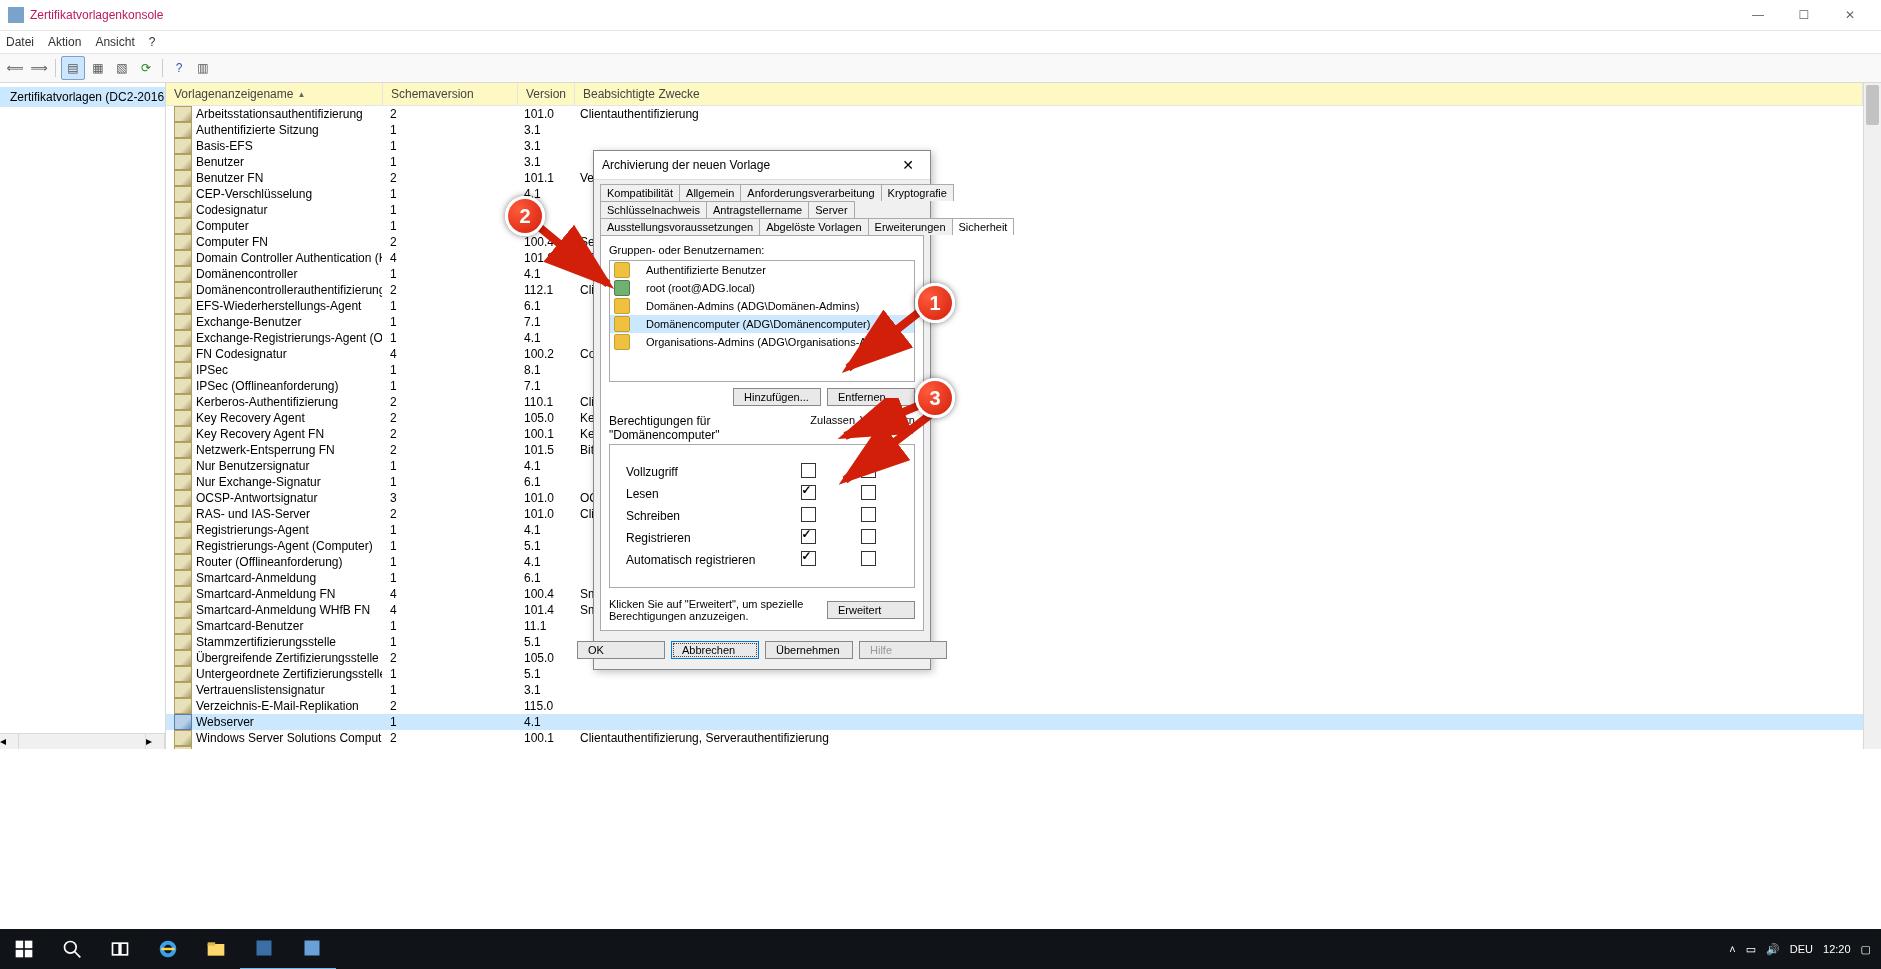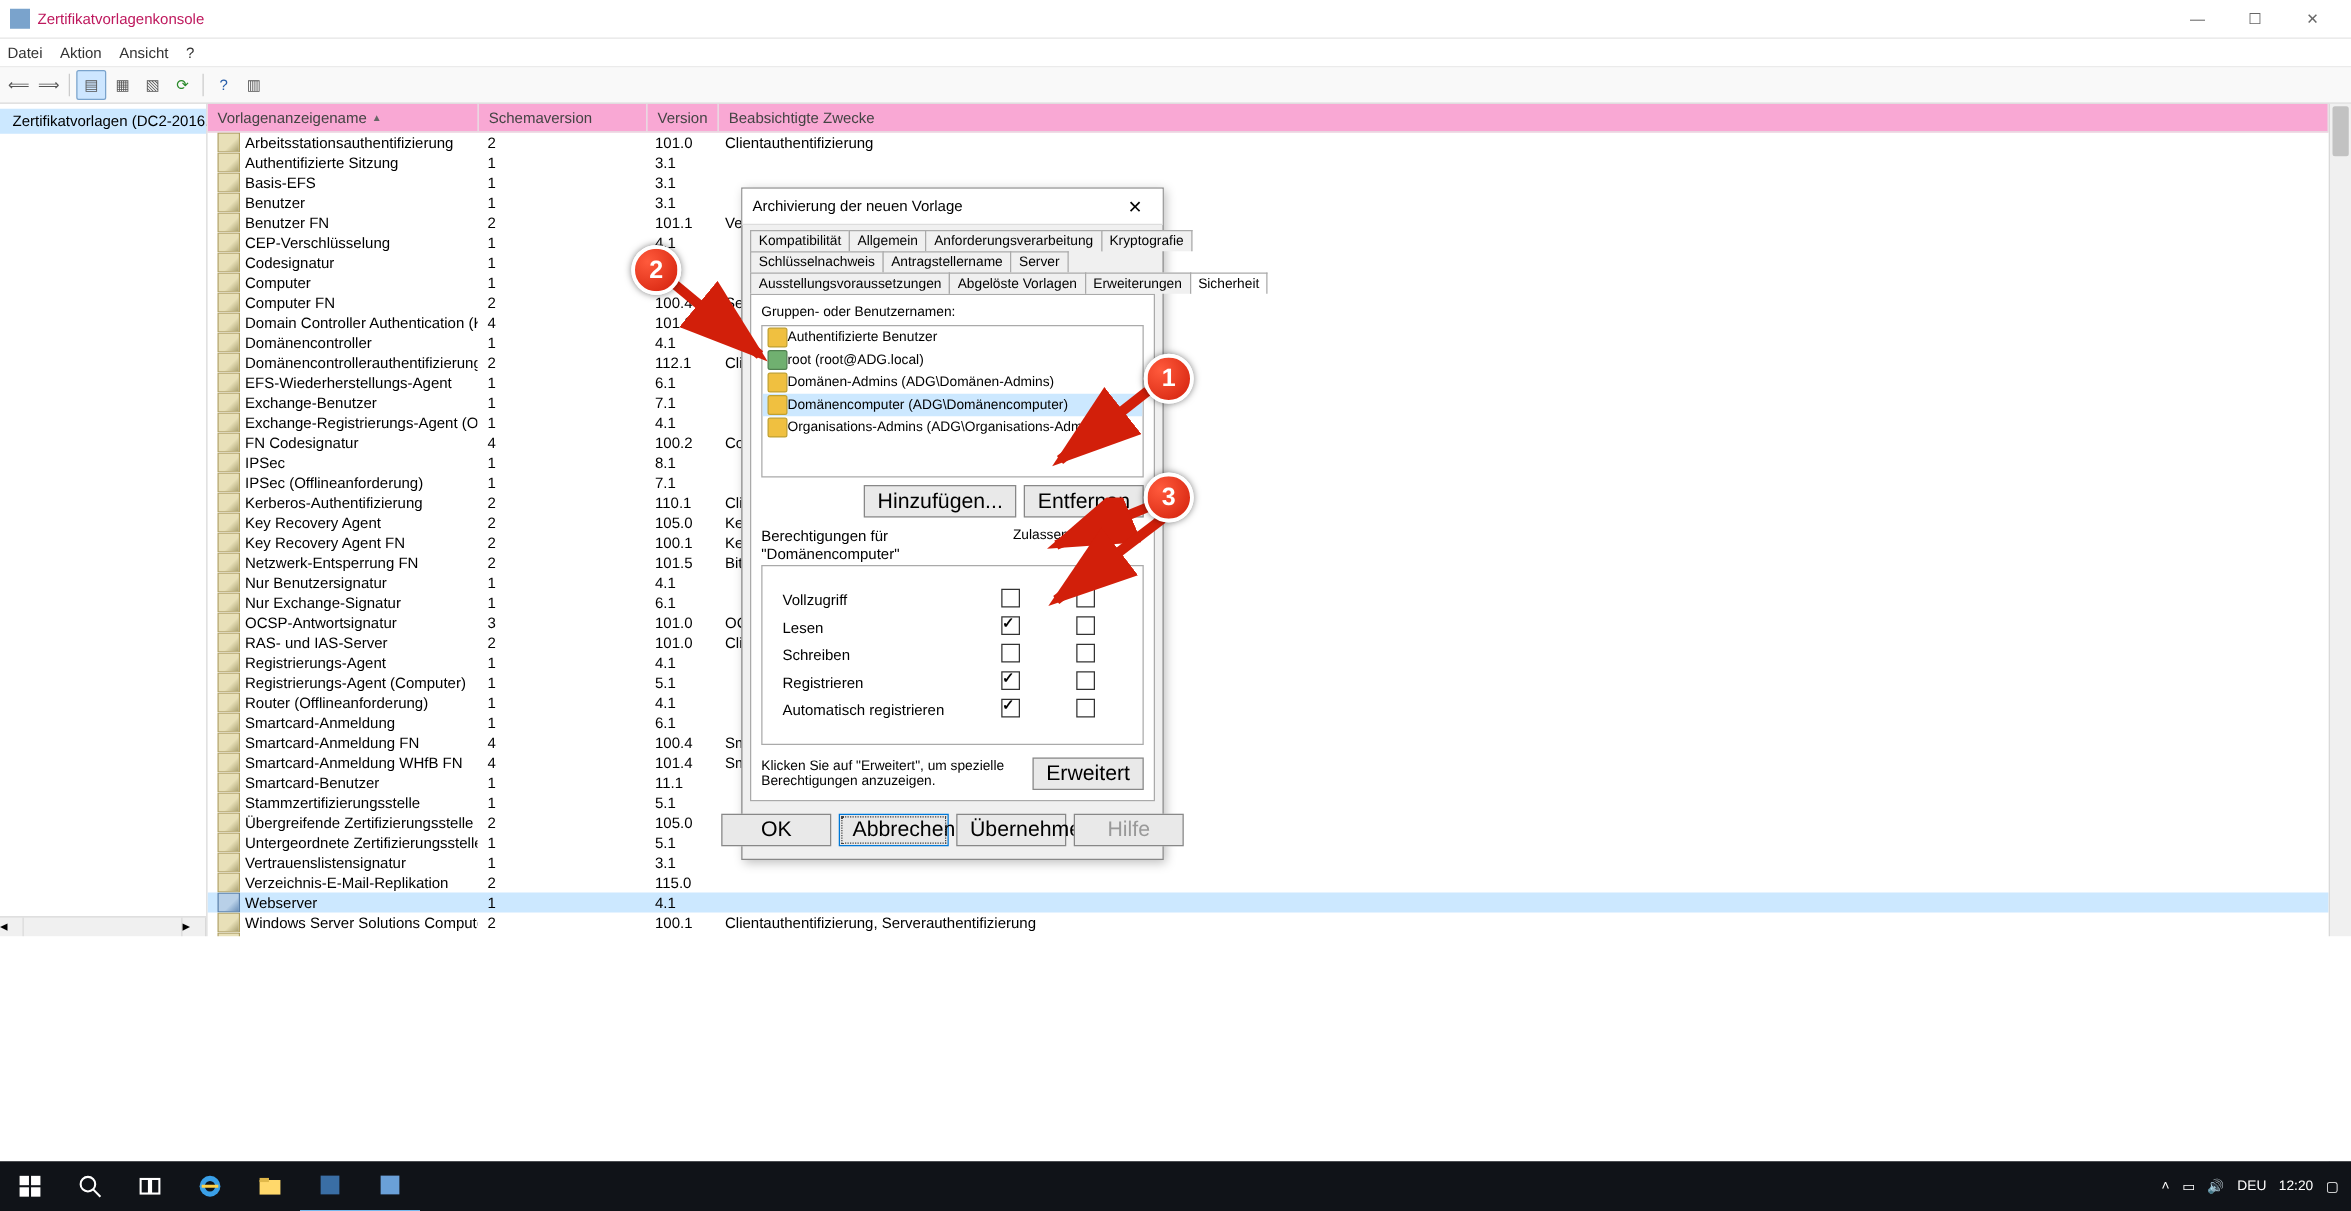--- a/index.html
+++ b/index.html
@@ -11,21 +11,21 @@
 .menubar{height:22px;display:flex;align-items:center;padding:0 6px;gap:14px;font-size:12px;color:#333;border-bottom:1px solid #e5e5e5}
 .toolbar{height:28px;display:flex;align-items:center;padding:0 4px;gap:2px;border-bottom:1px solid #d9d9d9;background:#f9f9f9}
 .toolbar .tb{width:22px;height:22px;display:flex;align-items:center;justify-content:center;color:#555;border-radius:2px}
 .toolbar .sep{width:1px;height:18px;background:#ccc;margin:0 3px}
 .body{display:flex;height:calc(100% - 30px - 22px - 28px - 40px);position:relative}
 .tree{width:165px;border-right:1px solid #d9d9d9;padding:4px 0;overflow:hidden}
 .tree-item{display:flex;align-items:center;padding:2px 6px;white-space:nowrap}
 .tree-item.sel{background:#cce8ff}
 .tree-item .ticon{width:16px;height:16px;background:#7aa3cc;margin-right:4px;display:inline-block}
 .list{flex:1;overflow:auto;position:relative}
-.list-header{display:flex;background:#f9a8d4;border-bottom:1px solid #e5e5e5;position:sticky;top:0}
+.list-header{display:flex;background:#fef9c3;border-bottom:1px solid #e5e5e5;position:sticky;top:0}
 .list-header .col{padding:4px 8px;border-right:1px solid #e5e5e5;color:#444;display:flex;align-items:center;gap:4px}
 .col.name{width:200px}
 .col.schema{width:118px}
 .col.ver{width:40px}
 .col.purpose{flex:1}
 .row{display:flex;align-items:center;height:16px}
 .row.sel{background:#cce8ff}
 .row .cell{padding:0 8px;white-space:nowrap;overflow:hidden;text-overflow:ellipsis}
 .row .cell.name{width:200px;display:flex;align-items:center;gap:4px}
 .row .cell.schema{width:118px}
@@ -42,26 +42,26 @@
 .dialog{position:absolute;left:593px;top:150px;width:336px;background:#f0f0f0;border:1px solid #888;box-shadow:2px 2px 8px rgba(0,0,0,.25);z-index:10}
 .dialog .dtitle{background:#fff;height:28px;display:flex;align-items:center;padding:0 8px;border-bottom:1px solid #ddd}
 .dialog .dtitle span{flex:1}
 .dialog .dclose{width:28px;height:28px;display:flex;align-items:center;justify-content:center;font-size:14px}
 .tabs{padding:4px 6px 0 6px}
 .tabrow{display:flex}
 .tab{border:1px solid #aaa;border-bottom:none;padding:2px 6px;font-size:11px;background:#f0f0f0;margin-right:-1px;white-space:nowrap}
 .tab.active{background:#fff;position:relative;z-index:2}
 .tabbody{border:1px solid #aaa;background:#fff;margin:0 6px;padding:8px}
 .groupbox{border:1px solid #aaa;background:#fff;height:120px;overflow:auto;margin-top:4px}
-.grp-item{display:flex;align-items:center;padding:1px 4px;gap:0;font-size:11px}
+.grp-item{display:flex;align-items:center;padding:1px 4px;gap:16px;font-size:11px}
 .grp-item.sel{background:#cce8ff}
 .grp-icon{width:14px;height:14px;display:inline-block;background:#f0c040;border:1px solid #c0a030;border-radius:2px;flex-shrink:0}
 .grp-icon.user{background:#70b070;border-color:#508050}
 .btnrow{display:flex;justify-content:flex-end;gap:6px;margin-top:6px}
-.winbtn{border:1px solid #888;background:#e9e9e9;padding:2px 10px;font-size:17px;min-width:66px;text-align:center}
+.winbtn{border:1px solid #888;background:#e9e9e9;padding:2px 10px;font-size:11px;min-width:66px;text-align:left}
 .winbtn.def{border:1px solid #0078d7;outline:1px dotted #444;outline-offset:-3px}
 .winbtn.dis{color:#999}
 .permheader{display:flex;margin:8px 0 2px 0}
 .permheader .ph1{flex:1}
 .permheader .ph2,.permheader .ph3{width:60px;text-align:right;font-size:11px}
 .permbox{border:1px solid #aaa;background:#fff;padding:16px}
 .permrow{display:flex;align-items:center;padding:2px 0}
 .permrow .pl{flex:1}
 .permrow .pc{width:60px;text-align:center}
 .cb{width:13px;height:13px;border:1px solid #333;display:inline-block;background:#fff;position:relative}

